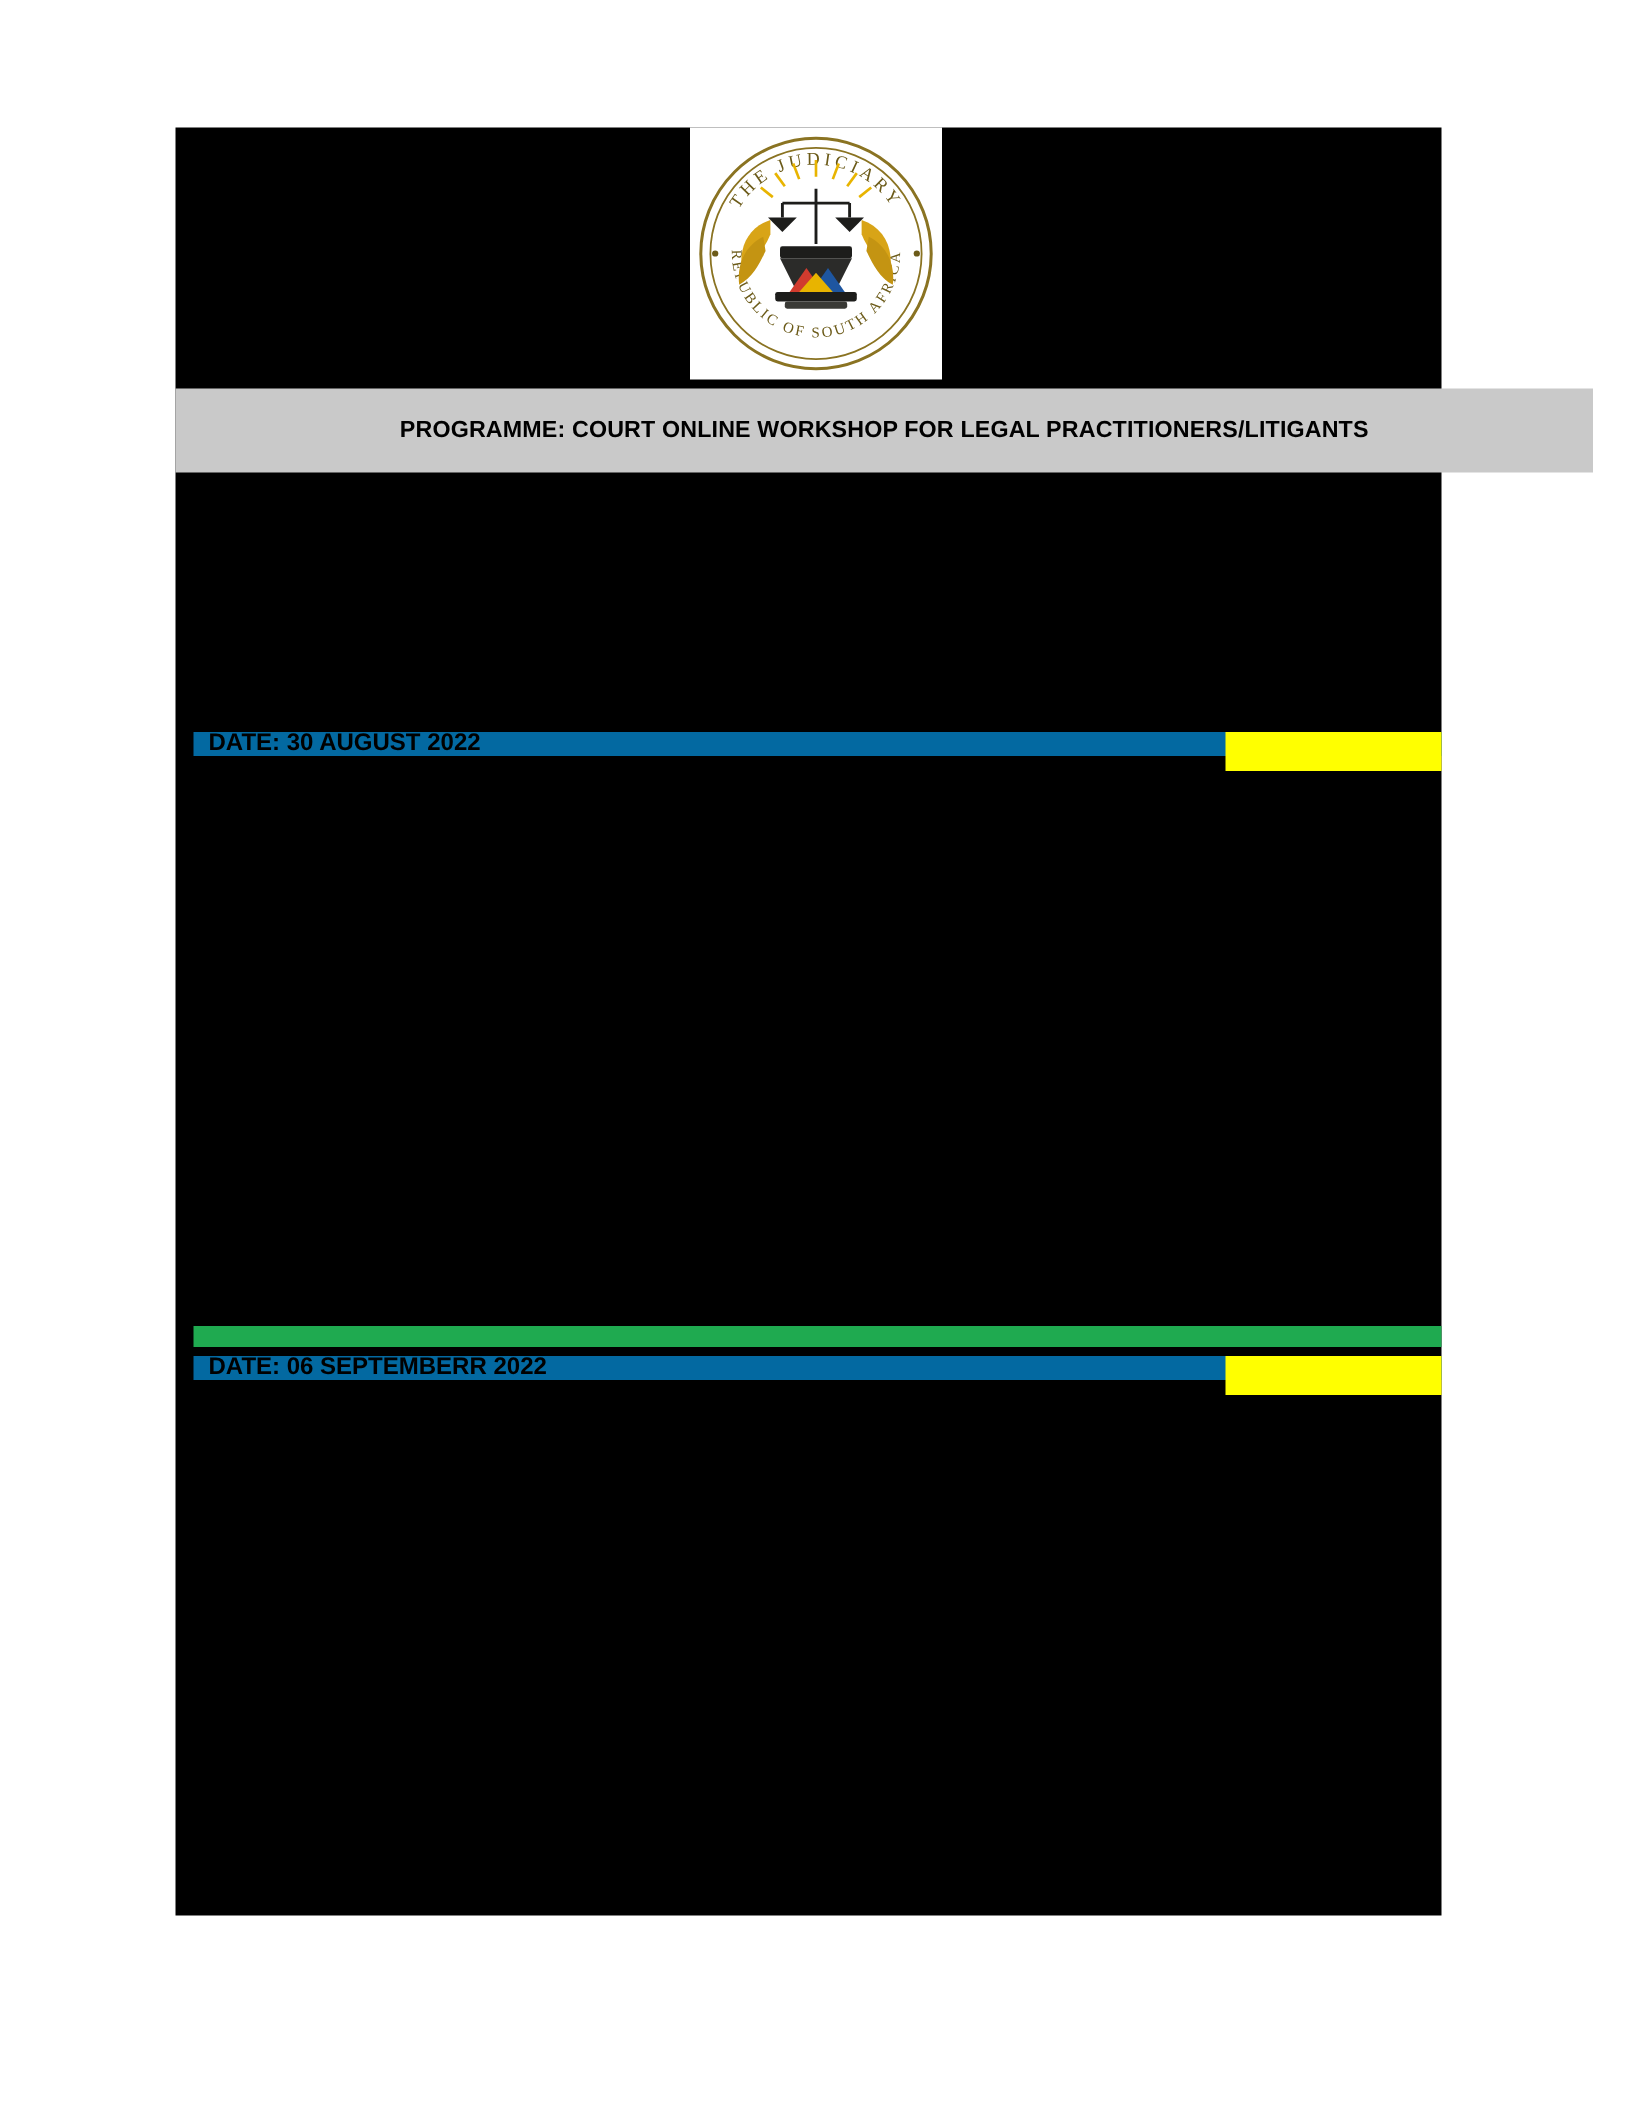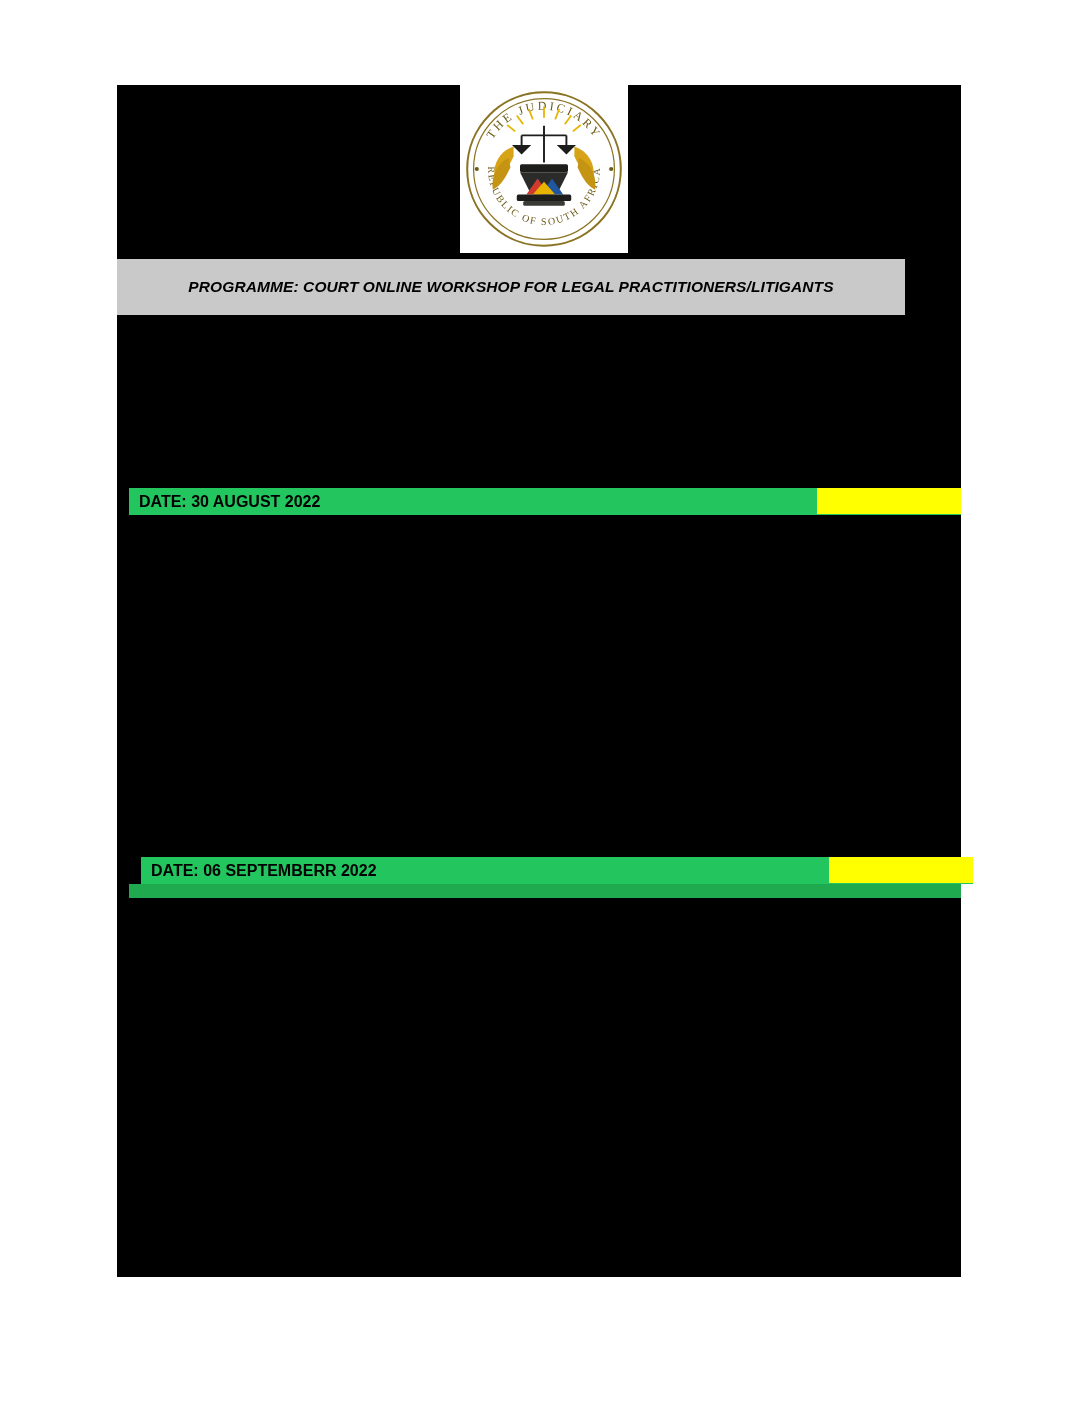--- a/index.html
+++ b/index.html
@@ -50,57 +50,56 @@
   .emblem {
     width: 160px;
     height: 160px;
   }
 
   
   .title-banner {
     position: absolute;
     left: 117px;
     top: 259px;
-    width: 788px;
+    width: 945px;
     height: 56px;
     background: #c9c9c9;
     display: flex;
     flex-direction: column;
     align-items: center;
     justify-content: center;
     text-align: center;
-    font-style: italic;
   }
   .title-banner .line {
     font-size: 15.5px;
     font-weight: bold;
     color: #000000;
     line-height: 22px;
     letter-spacing: 0.1px;
   }
 
   
   .date-row {
     position: absolute;
     left: 129px;
     width: 832px;
-    height: 27px;
-    background: #22c55e;
+    height: 16px;
+    background: #0369a1;
     display: flex;
     align-items: center;
   }
   .date-row .date-text {
     font-size: 16px;
     font-weight: bold;
     color: #000000;
     padding-left: 10px;
     white-space: nowrap;
   }
   #date-row-1 { top: 488px; }
-  #date-row-2 { top: 857px; margin-left: 12px; }
+  #date-row-2 { top: 904px; }
 
   
   .date-row-tail {
     position: absolute;
     right: 0;
     top: 0;
     width: 144px;
     height: 26px;
     background: #ffff00;
   }

